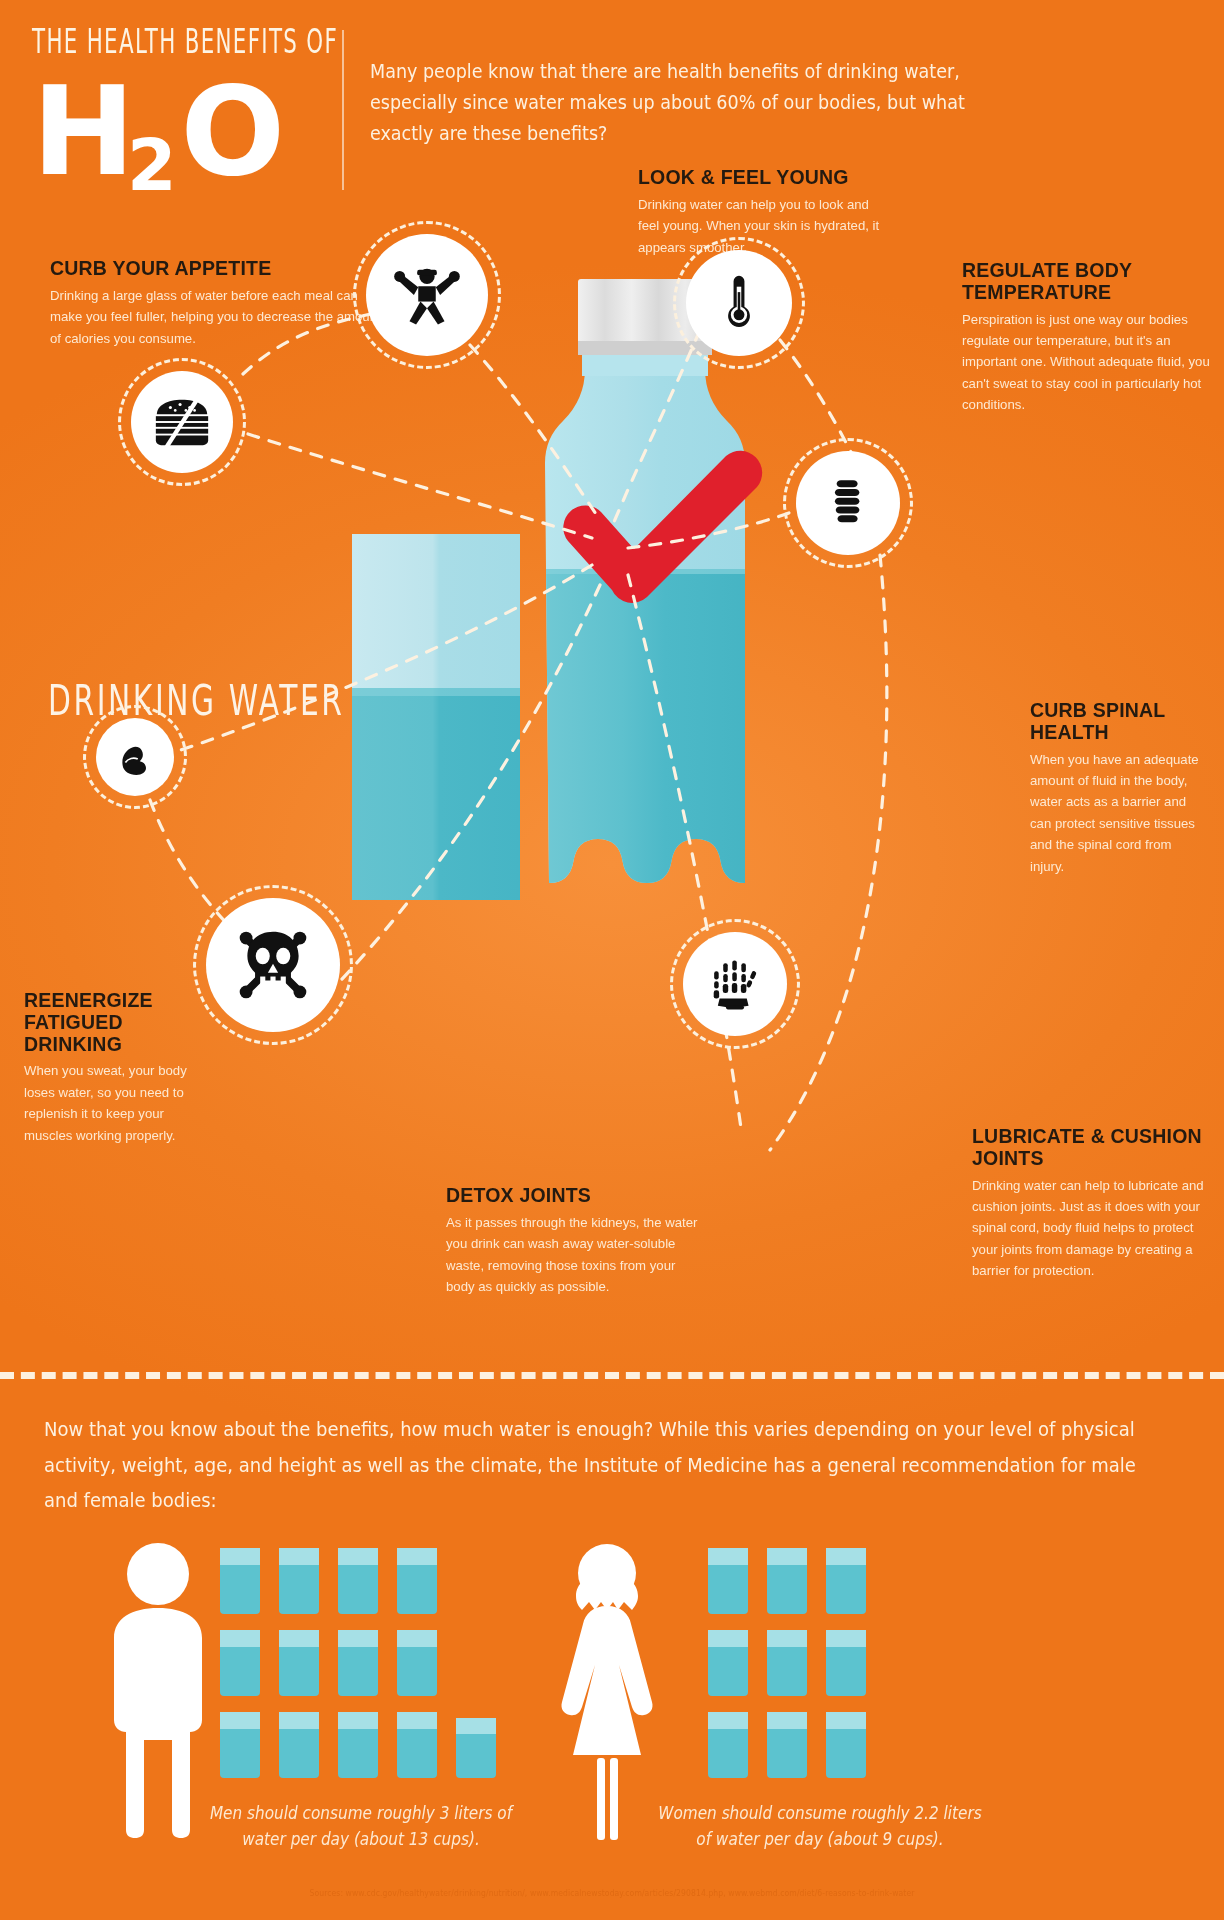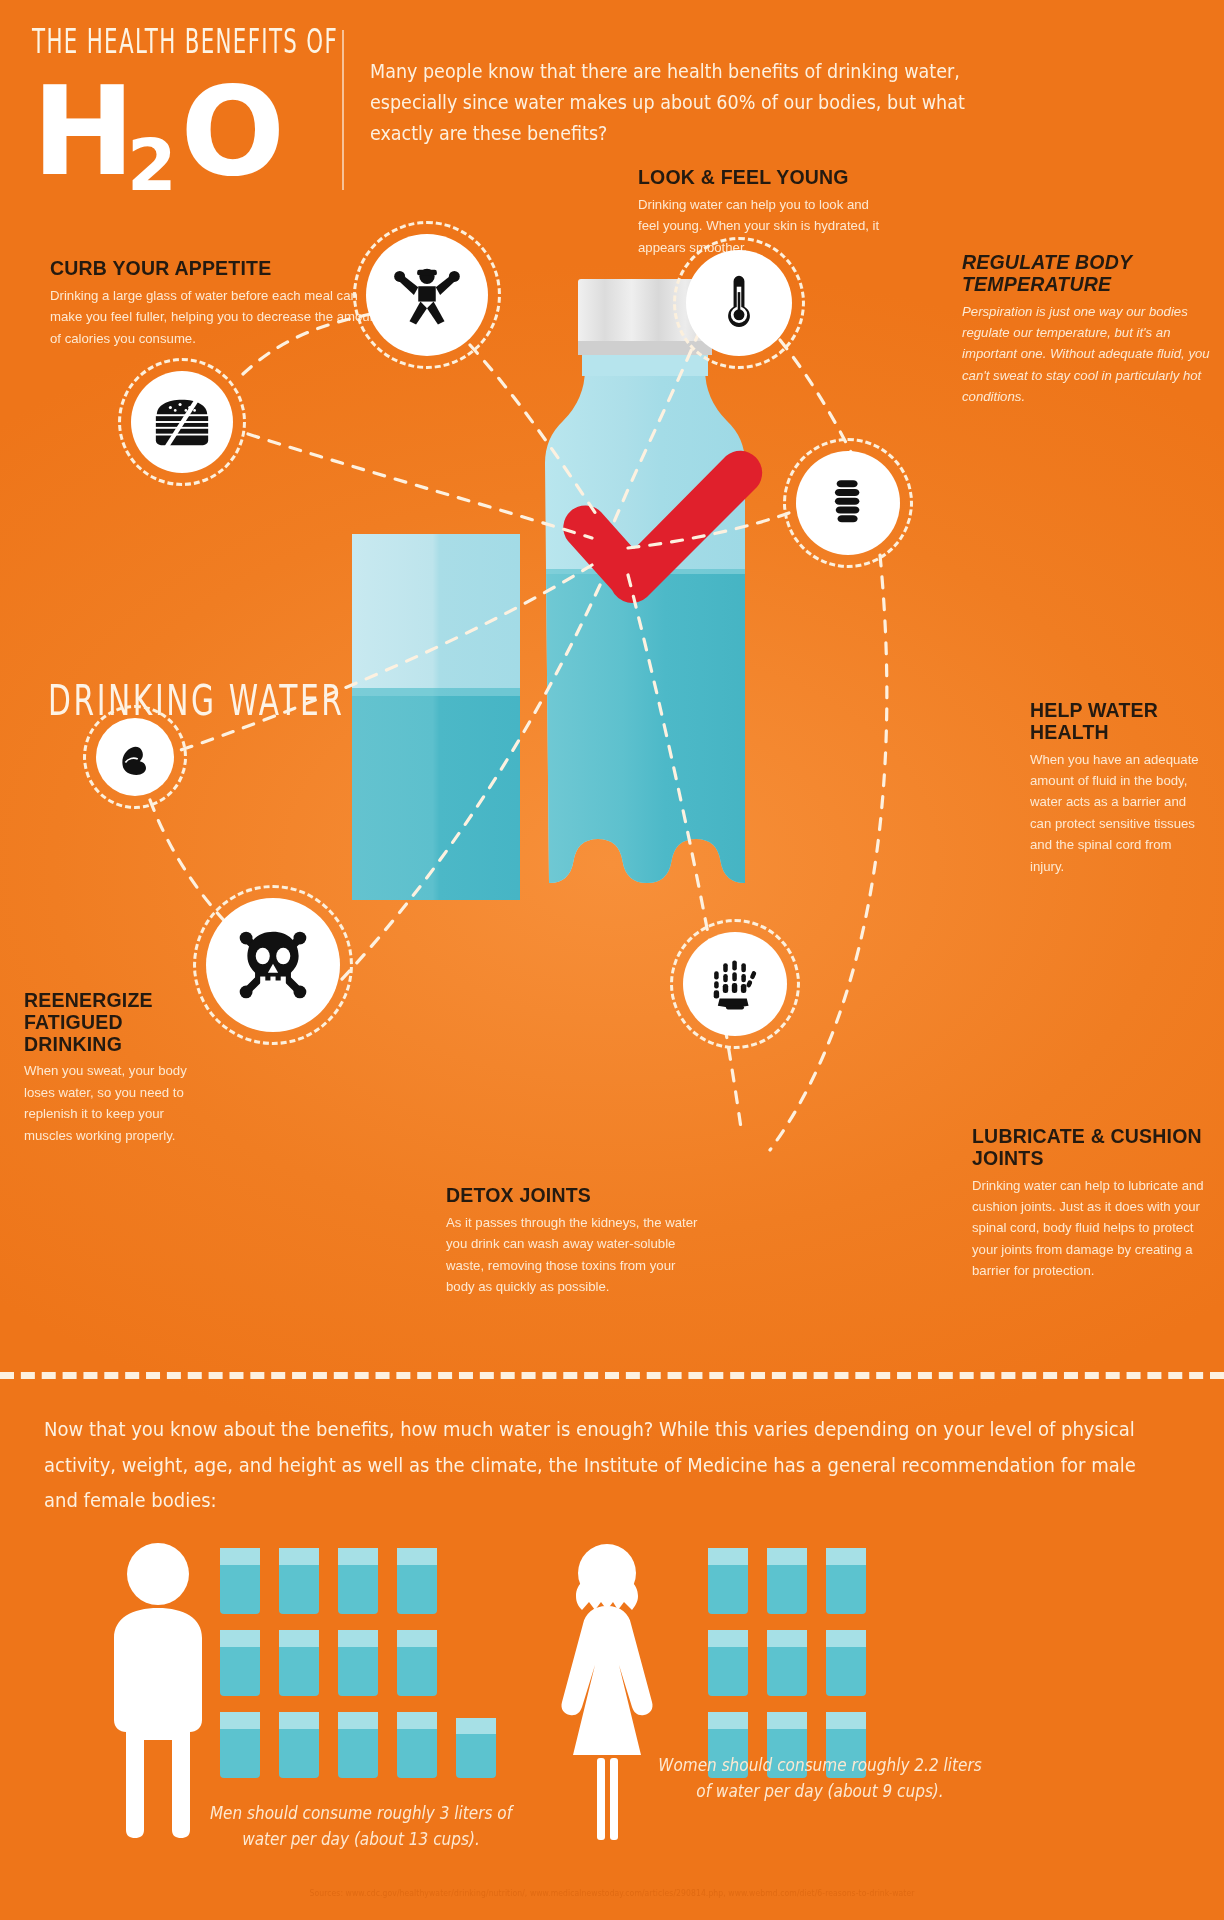--- a/index.html
+++ b/index.html
@@ -384,27 +384,27 @@
   <div class="benefit" style="left:22px; top:258px; width:340px;margin-left:28px;">
     <div class="ttl">CURB YOUR APPETITE</div>
     <div class="body">Drinking a large glass of water before each meal can make you feel fuller, helping you to decrease the amount of calories you consume.</div>
   </div>
 
   <div class="benefit" style="left:638px; top:167px; width:248px;">
     <div class="ttl">LOOK &amp; FEEL YOUNG</div>
     <div class="body">Drinking water can help you to look and feel young. When your skin is hydrated, it appears smoother.</div>
   </div>
 
-  <div class="benefit" style="left:962px; top:252px; width:250px;font-style:italic;">
+  <div class="benefit" style="left:962px; top:260px; width:250px;">
     <div class="ttl">REGULATE BODY TEMPERATURE</div>
     <div class="body">Perspiration is just one way our bodies regulate our temperature, but it's an important one. Without adequate fluid, you can't sweat to stay cool in particularly hot conditions.</div>
   </div>
 
   <div class="benefit" style="left:1030px; top:700px; width:172px;">
-    <div class="ttl">HELP WATER HEALTH</div>
+    <div class="ttl">CURB SPINAL HEALTH</div>
     <div class="body">When you have an adequate amount of fluid in the body, water acts as a barrier and can protect sensitive tissues and the spinal cord from injury.</div>
   </div>
 
   <div class="benefit" style="left:24px; top:990px; width:175px;">
     <div class="ttl">REENERGIZE FATIGUED DRINKING</div>
     <div class="body">When you sweat, your body loses water, so you need to replenish it to keep your muscles working properly.</div>
   </div>
 
   <div class="benefit" style="left:446px; top:1185px; width:260px;">
     <div class="ttl">DETOX JOINTS</div>
@@ -505,17 +505,17 @@
         <div class="rim"></div>
       </div>
     <div class="cup" style="left:59px;  top:164px; width:40px; height:66px;">
         <div class="rim"></div>
       </div>
     <div class="cup" style="left:118px; top:164px; width:40px; height:66px;">
         <div class="rim"></div>
       </div>
   </div>
 
-  <div class="caption" style="left:655px; top:1752px; width:330px;">Women should consume roughly 2.2 liters of water per day (about 9 cups).</div>
+  <div class="caption" style="left:655px; top:1800px; width:330px;">Women should consume roughly 2.2 liters of water per day (about 9 cups).</div>
 
   <div class="sources">Sources: www.cdc.gov/healthywater/drinking/nutrition/, www.medicalnewstoday.com/articles/290814.php, www.webmd.com/diet/6-reasons-to-drink-water</div>
 
 </div>
 
 </body></html>

